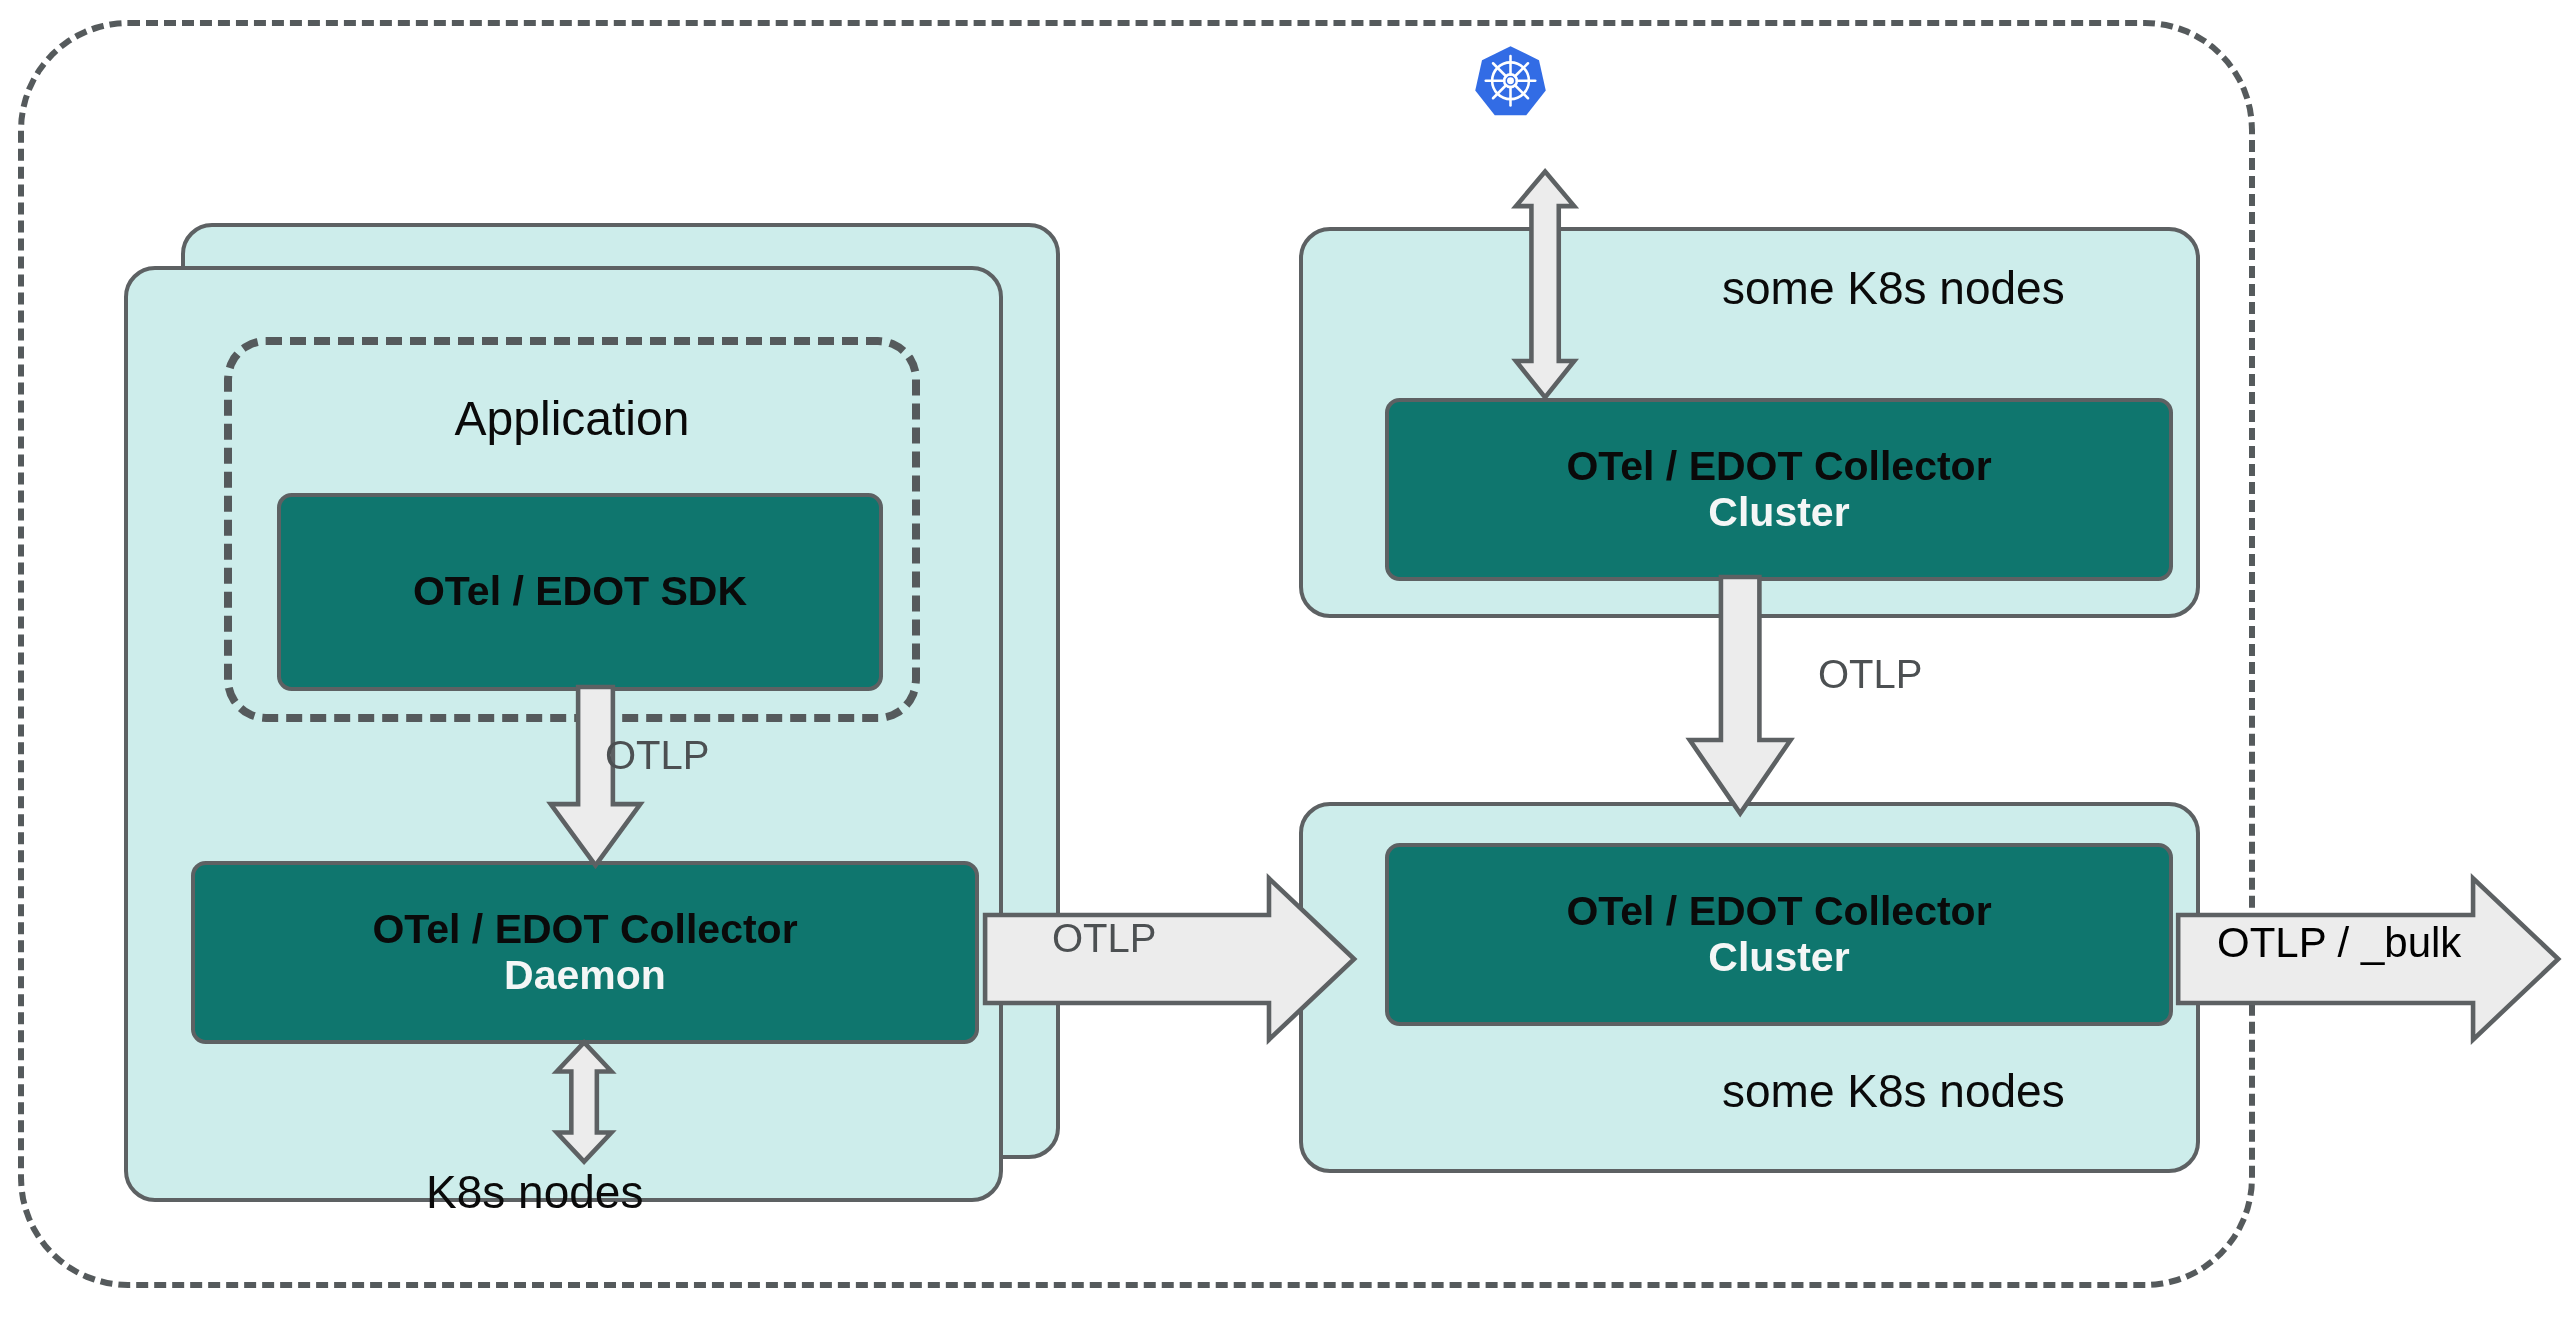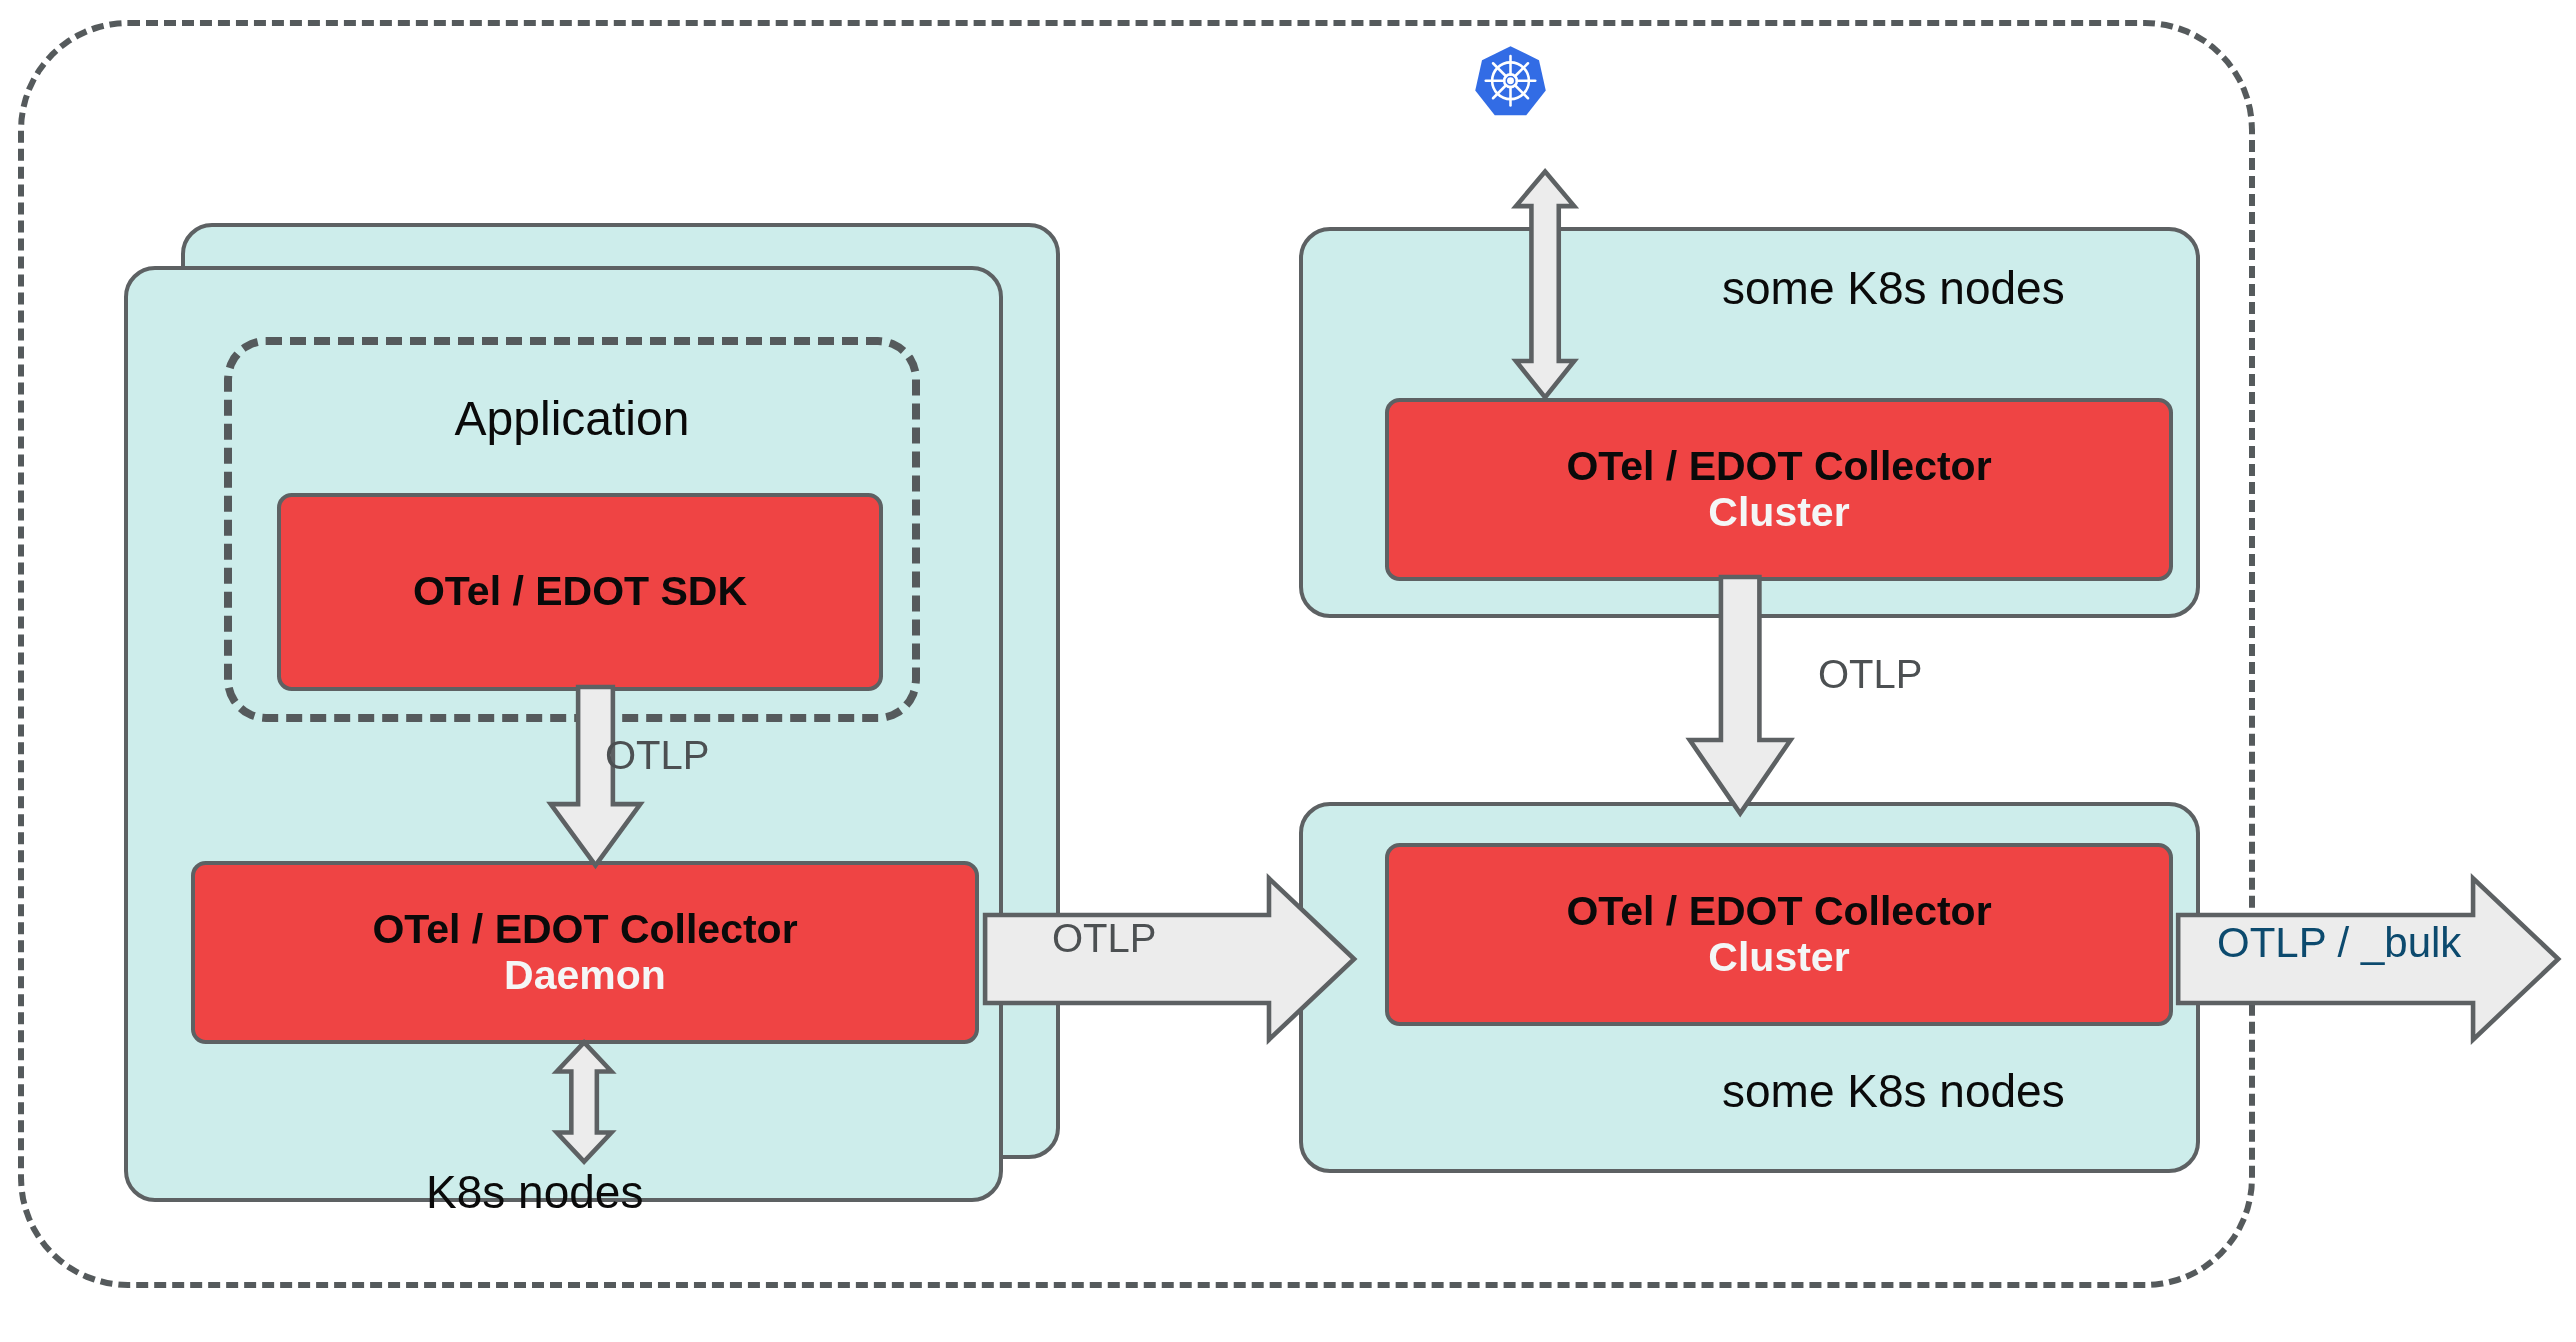--- a/index.html
+++ b/index.html
@@ -114,21 +114,21 @@
     right: 0;
     top: 46px;
     text-align: center;
     font-size: 48px;
     color: #0a0a0a;
   }
 
   
   .comp {
     position: absolute;
-    background: #ef4444;
+    background: #0f766e;
     border: 4.6px solid #5d6163;
     border-radius: 14.7px;
     box-sizing: border-box;
     display: flex;
     flex-direction: column;
     align-items: center;
     justify-content: center;
     z-index: 5;
   }
   .comp .comp-title {
@@ -208,21 +208,21 @@
   
   .arrow-label {
     position: absolute;
     font-size: 40px;
     font-weight: normal;
     color: #4c5052;
     white-space: nowrap;
     z-index: 8;
   }
   .arrow-label.dark {
-    color: #0c4a6e;
+    color: #000000;
   }
   .lbl-otlp-sdk {
     left: 605px;
     top: 733px;
   }
   .lbl-otlp-horizontal {
     left: 1052px;
     top: 916px;
   }
   .lbl-otlp-vertical {

